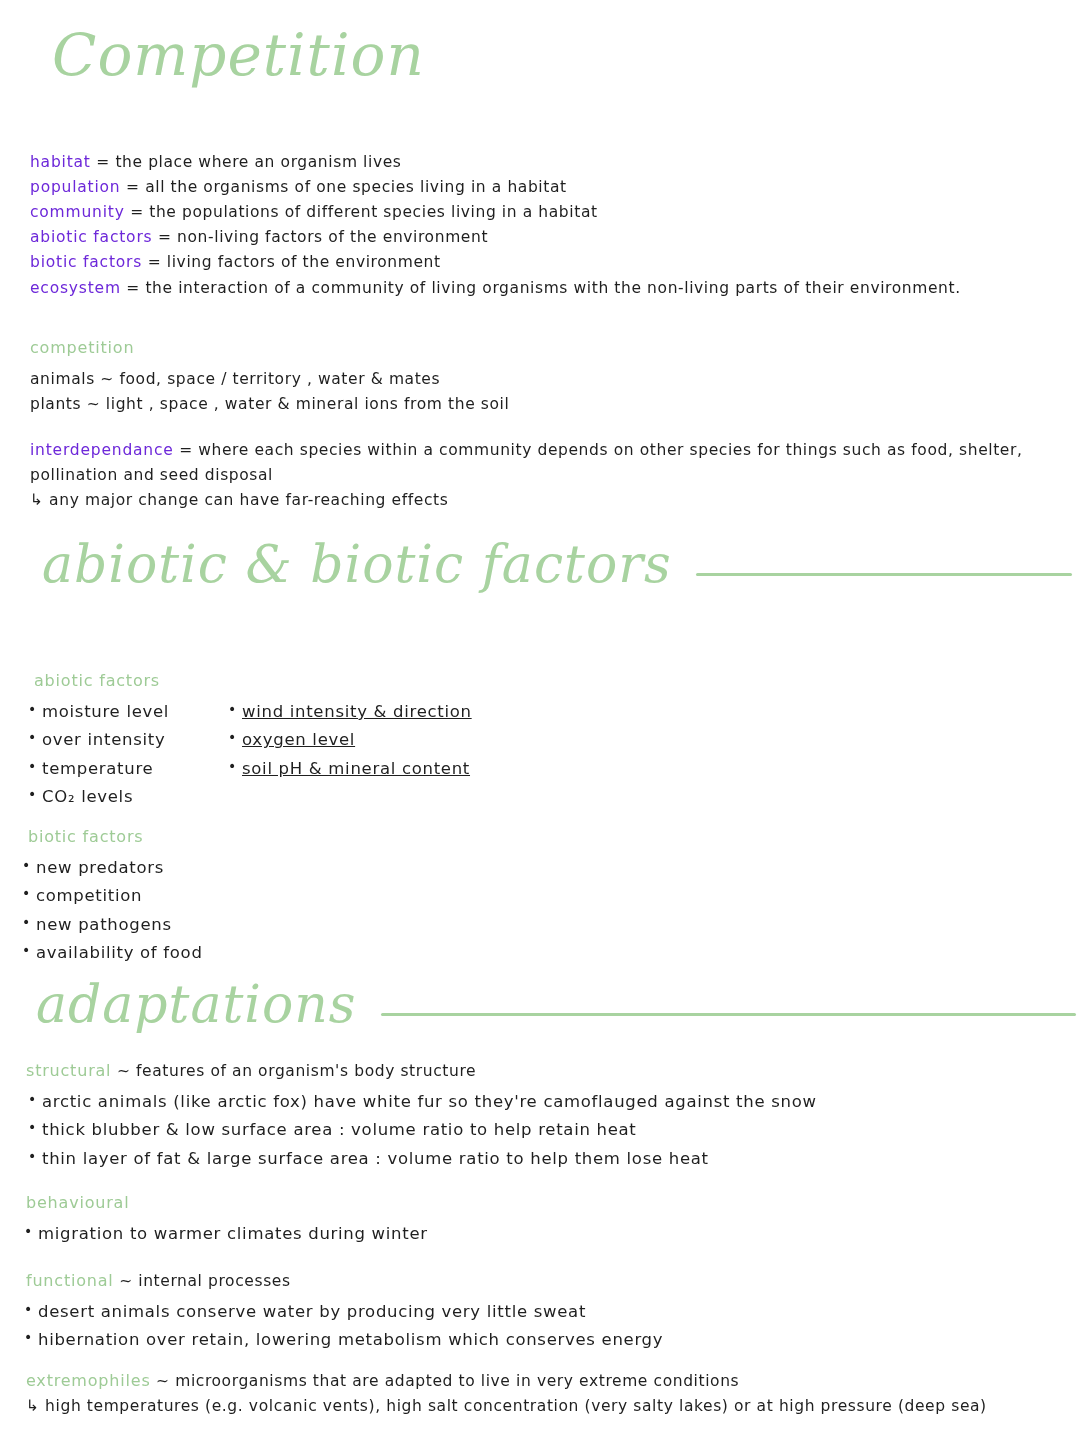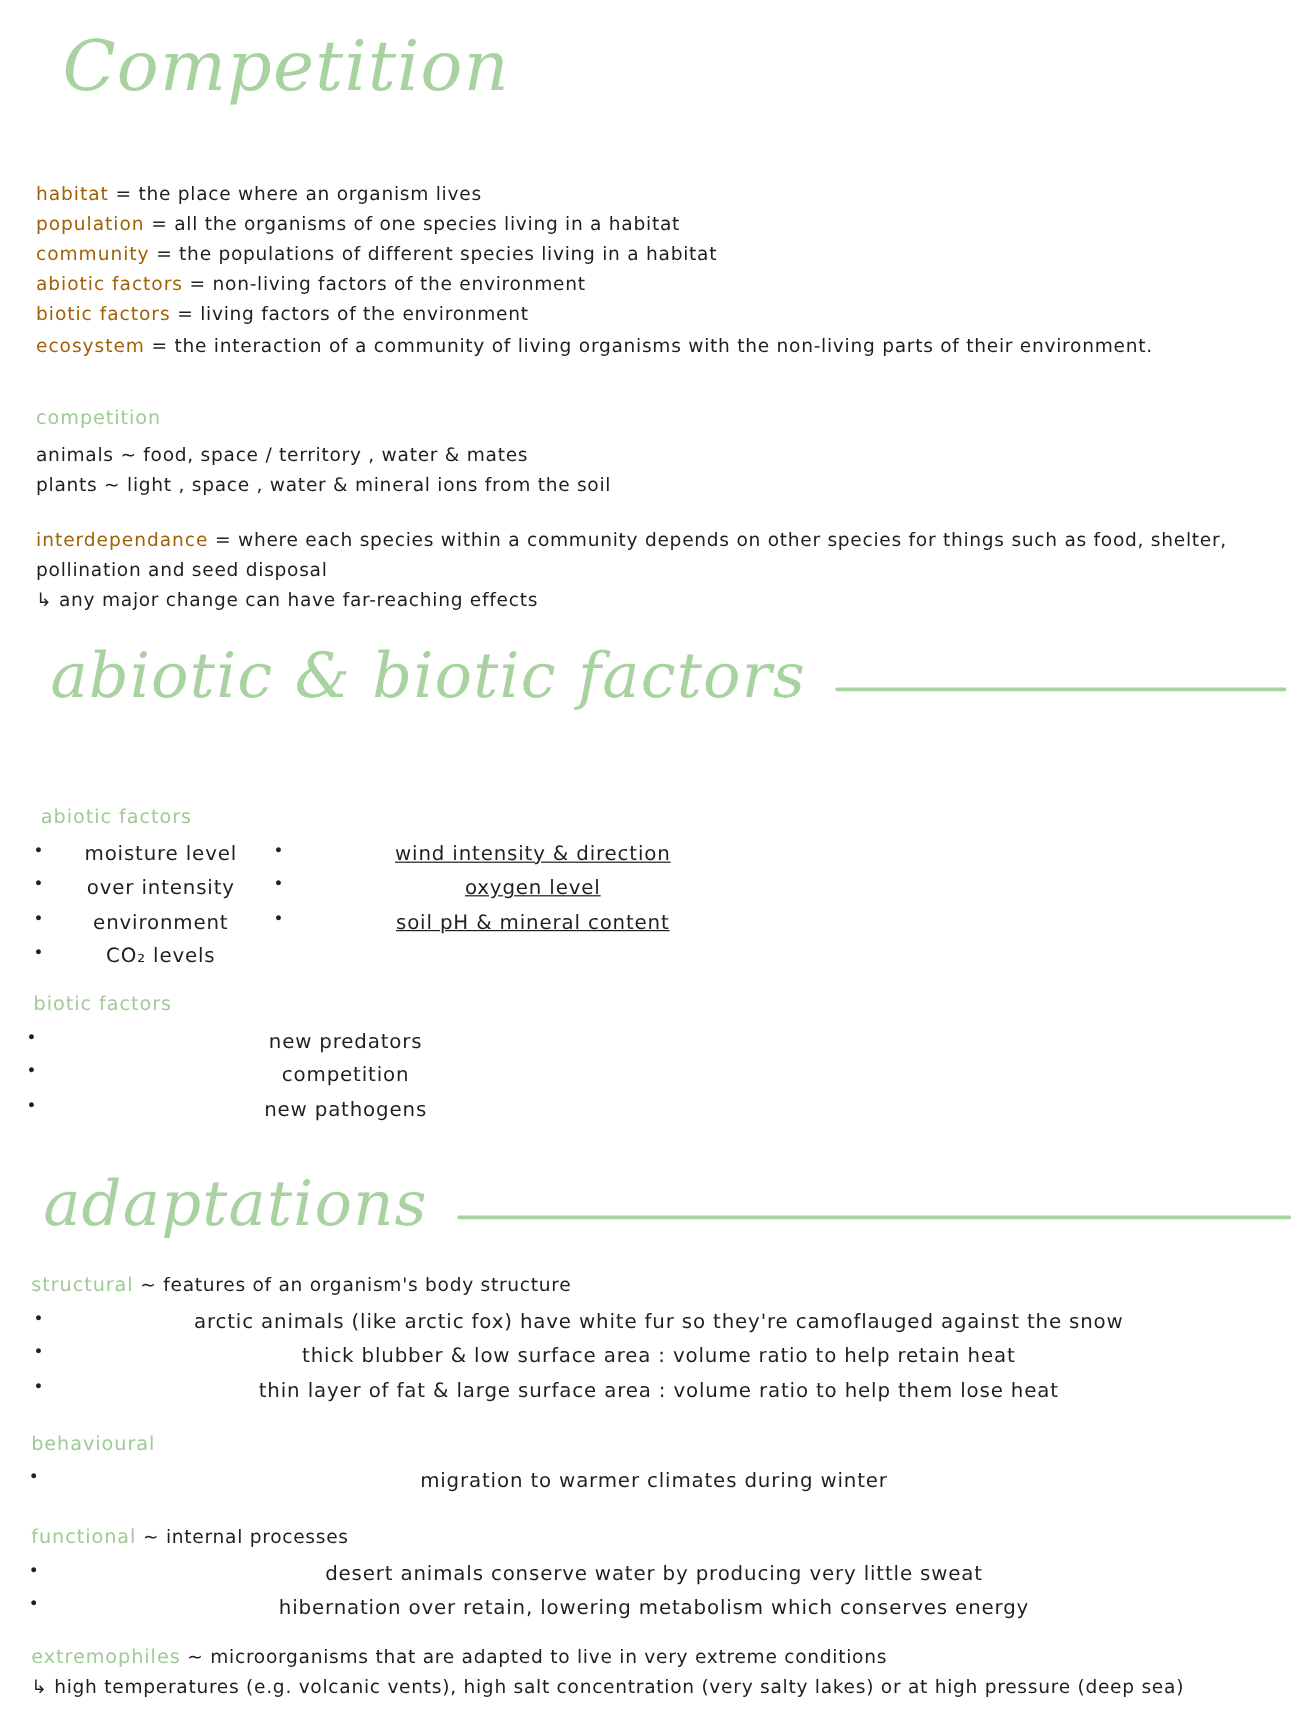--- a/index.html
+++ b/index.html
@@ -57,40 +57,39 @@
 
   
   .hw {
     font-family: "DejaVu Sans", sans-serif;
     font-size: 15.5px;
     line-height: 1.62;
     color: #1f1f1f;
     letter-spacing: 0.6px;
   }
   .term {
-    color: #a16207;
+    color: #6d28d9;
     letter-spacing: 0.8px;
   }
   .sec-label {
     color: #9ecb96;
     font-size: 16px;
     letter-spacing: 0.8px;
   }
   .bullets {
     list-style: none;
     margin: 4px 0 0 0;
     padding: 0;
   }
   .bullets li {
     position: relative;
     padding-left: 16px;
     font-size: 16.5px;
     line-height: 1.72;
     letter-spacing: 0.7px;
-    text-align: center;
   }
   .bullets li:before {
     content: "\2022";
     position: absolute;
     left: 2px;
     top: -1px;
     color: #1f1f1f;
     font-size: 14px;
   }
   .defs div {
@@ -175,37 +174,38 @@
     <h2 class="title title-sub">abiotic &amp; biotic   factors</h2>
     <div class="h-rule"></div>
   </div>
 
   <div class="block hw" id="abiotic-block">
     <div class="sec-label" style="padding-left:8px">abiotic factors</div>
     <div class="two-col">
       <ul class="bullets col-a">
         <li>moisture level</li>
         <li>over intensity</li>
-        <li>environment</li>
+        <li>temperature</li>
         <li>CO₂ levels</li>
       </ul>
       <ul class="bullets col-b">
         <li>wind intensity &amp; direction</li>
         <li>oxygen level</li>
         <li>soil pH &amp; mineral content</li>
       </ul>
     </div>
   </div>
 
   <div class="block hw" id="biotic-block">
     <div class="sec-label" style="padding-left:8px">biotic factors</div>
     <ul class="bullets">
       <li>new predators</li>
       <li>competition</li>
       <li>new pathogens</li>
+      <li>availability of food</li>
     </ul>
   </div>
 
   <div class="head-row" id="title-adaptations">
     <h2 class="title title-sub">adaptations</h2>
     <div class="h-rule"></div>
   </div>
 
   <div class="block hw" id="adapt-behavioural">
     <div class="sec-label" style="padding-left:4px">behavioural</div>

